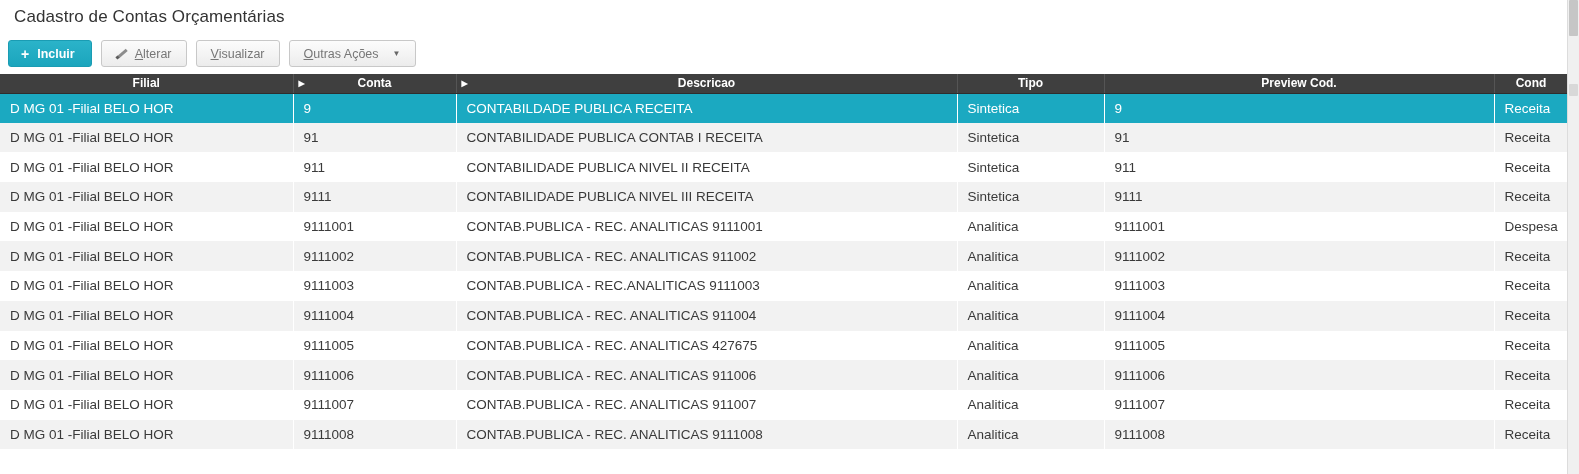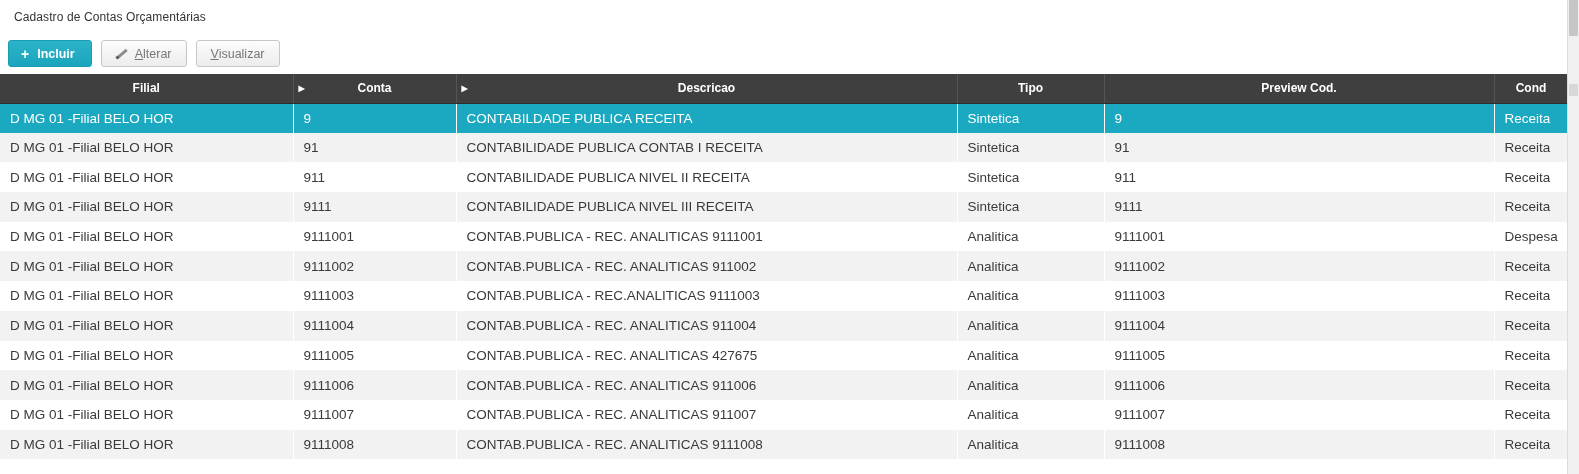--- a/index.html
+++ b/index.html
@@ -23,21 +23,21 @@
   }
   
   .title-bar {
     height: 33px;
     display: flex;
     align-items: center;
     padding-left: 14px;
     box-sizing: border-box;
   }
   .title-bar .page-title {
-    font-size: 12px;
+    font-size: 17px;
     color: #333333;
     letter-spacing: 0.1px;
   }
   
   .toolbar {
     height: 41px;
     display: flex;
     align-items: center;
     gap: 9px;
     padding: 0 8px;
@@ -113,21 +113,21 @@
     color: #777777;
   }
   
   .grid {
     width: 100%;
     border-collapse: collapse;
     table-layout: fixed;
     font-size: 13px;
   }
   .grid thead th {
-    height: 29px;
+    height: 19px;
     background: #3f3f3f;
     color: #ffffff;
     font-size: 12px;
     font-weight: bold;
     text-align: center;
     border-right: 1px solid #555555;
     border-bottom: 1px solid #2e2e2e;
     padding: 0 4px;
     box-sizing: border-box;
     position: relative;
@@ -213,20 +213,24 @@
       <span class="plus">+</span>
       <span>Incluir</span>
     </div>
     <div class="btn disabledish">
       <span class="pencil"></span>
       <span><span class="under">A</span><span></span>lterar</span>
     </div>
     <div class="btn disabledish">
       <span><span class="under">V</span>isualizar</span>
     </div>
+    <div class="btn disabledish">
+      <span><span class="under">O</span>utras Ações</span>
+      <span class="caret">▼</span>
+    </div>
   </div>
 
   <div class="grid-wrap">
     <table class="grid">
       <colgroup>
         <col style="width:293px">
         <col style="width:163px">
         <col style="width:501px">
         <col style="width:147px">
         <col style="width:390px">

